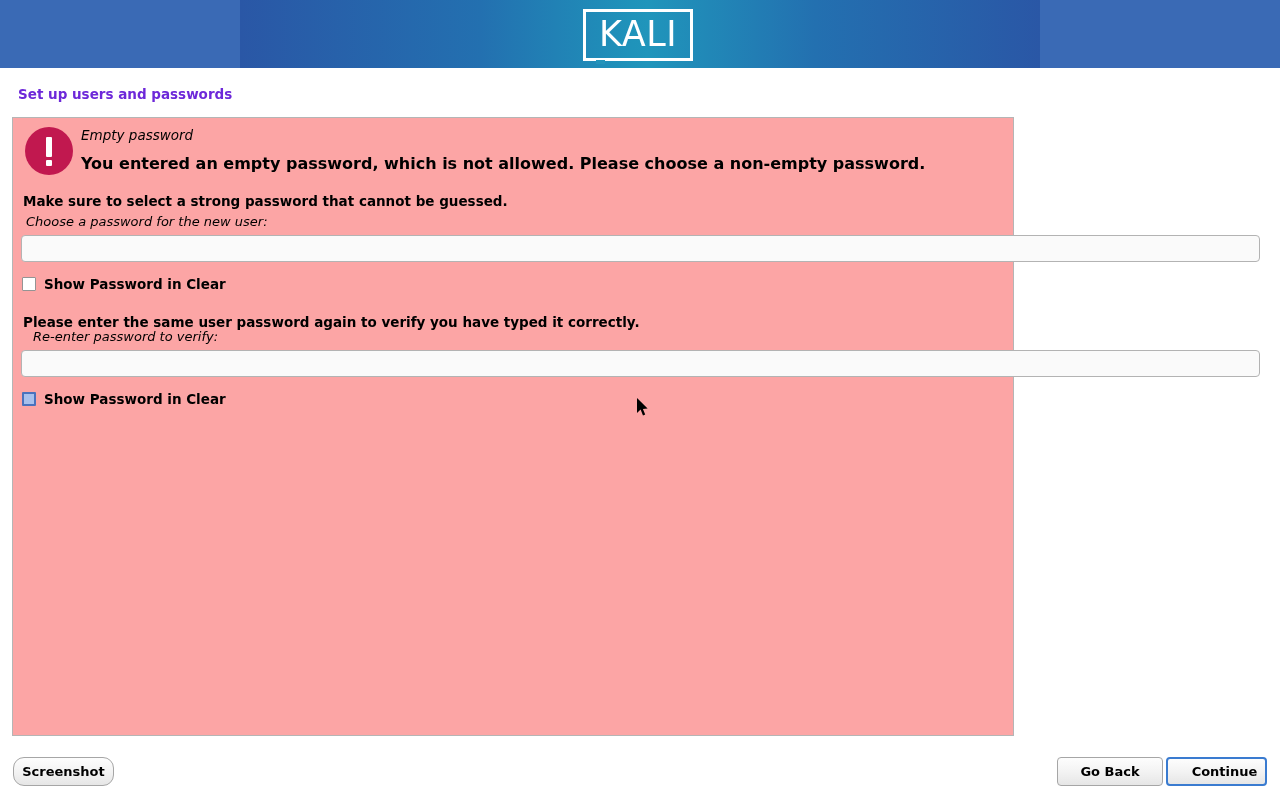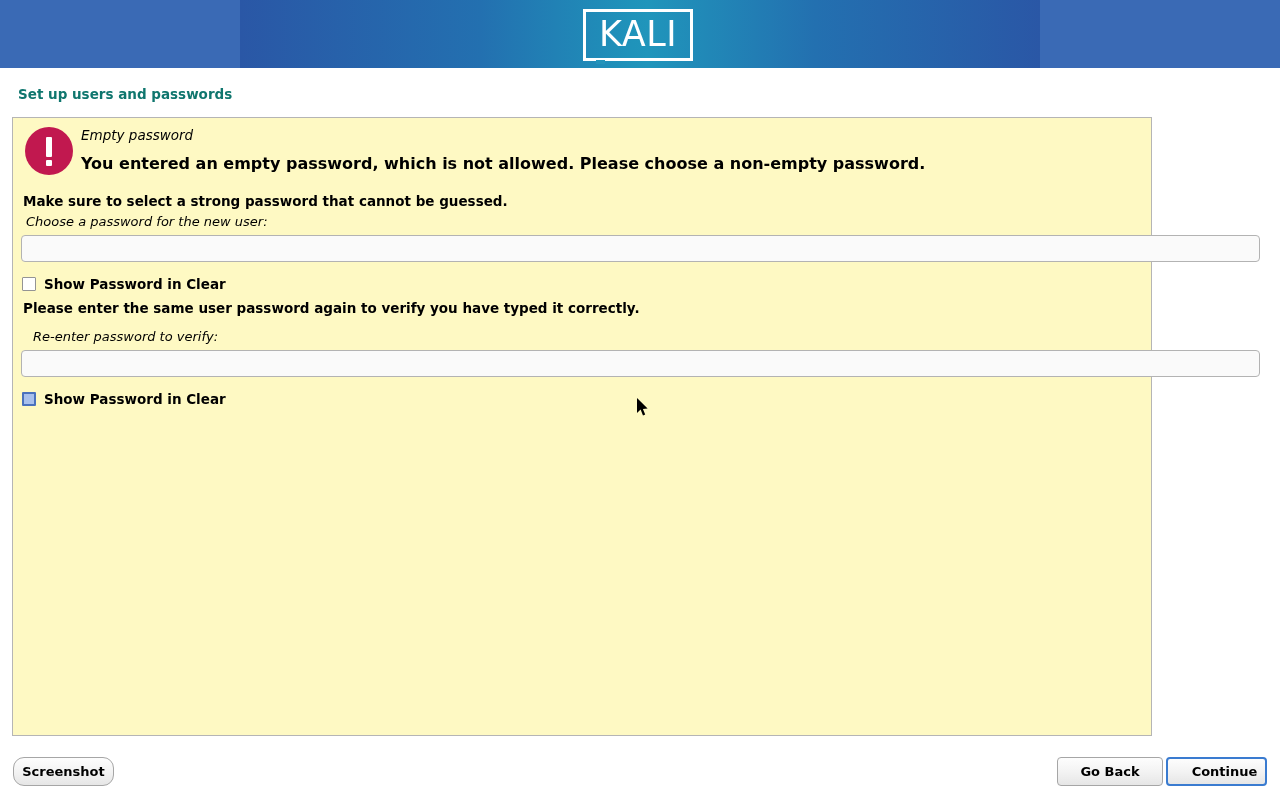--- a/index.html
+++ b/index.html
@@ -78,33 +78,33 @@
     letter-spacing: 0.5px;
   }
 
   
   .step-title {
     position: absolute;
     left: 18px;
     top: 86px;
     font-size: 13.5px;
     font-weight: bold;
-    color: #0f766e;
+    color: #6d28d9;
   }
 
   
   .panel {
     position: absolute;
     left: 12px;
     top: 117px;
-    width: 1140px;
+    width: 1002px;
     height: 619px;
     border: 1px solid #b5b5b5;
     box-sizing: border-box;
-    background: #fef9c3;
+    background: #fca5a5;
   }
   .error-icon {
     position: absolute;
     left: 12px;
     top: 9px;
     width: 48px;
     height: 48px;
     border-radius: 50%;
     background: #c1184f;
   }
@@ -264,21 +264,21 @@
 
   <div class="heading" style="top:75px;">Make sure to select a strong password that cannot be guessed.</div>
   <div class="sublabel" style="top:96px;">Choose a password for the new user:</div>
   <input class="pw-input" style="top: 117px;" type="password" placeholder="">
 
   <div class="check-row" style="top:158px;">
     <span class="checkbox"></span>
     <span class="check-label">Show Password in Clear</span>
   </div>
 
-  <div class="heading" style="top:182px;">Please enter the same user password again to verify you have typed it correctly.</div>
+  <div class="heading" style="top:196px;">Please enter the same user password again to verify you have typed it correctly.</div>
   <div class="sublabel" style="top:211px;margin-left:7px;">Re-enter password to verify:</div>
   <input class="pw-input" style="top: 232px;" type="password" placeholder="">
 
   <div class="check-row" style="top:273px;">
     <span class="checkbox focused"></span>
     <span class="check-label">Show Password in Clear</span>
   </div>
 
 </div>
 

